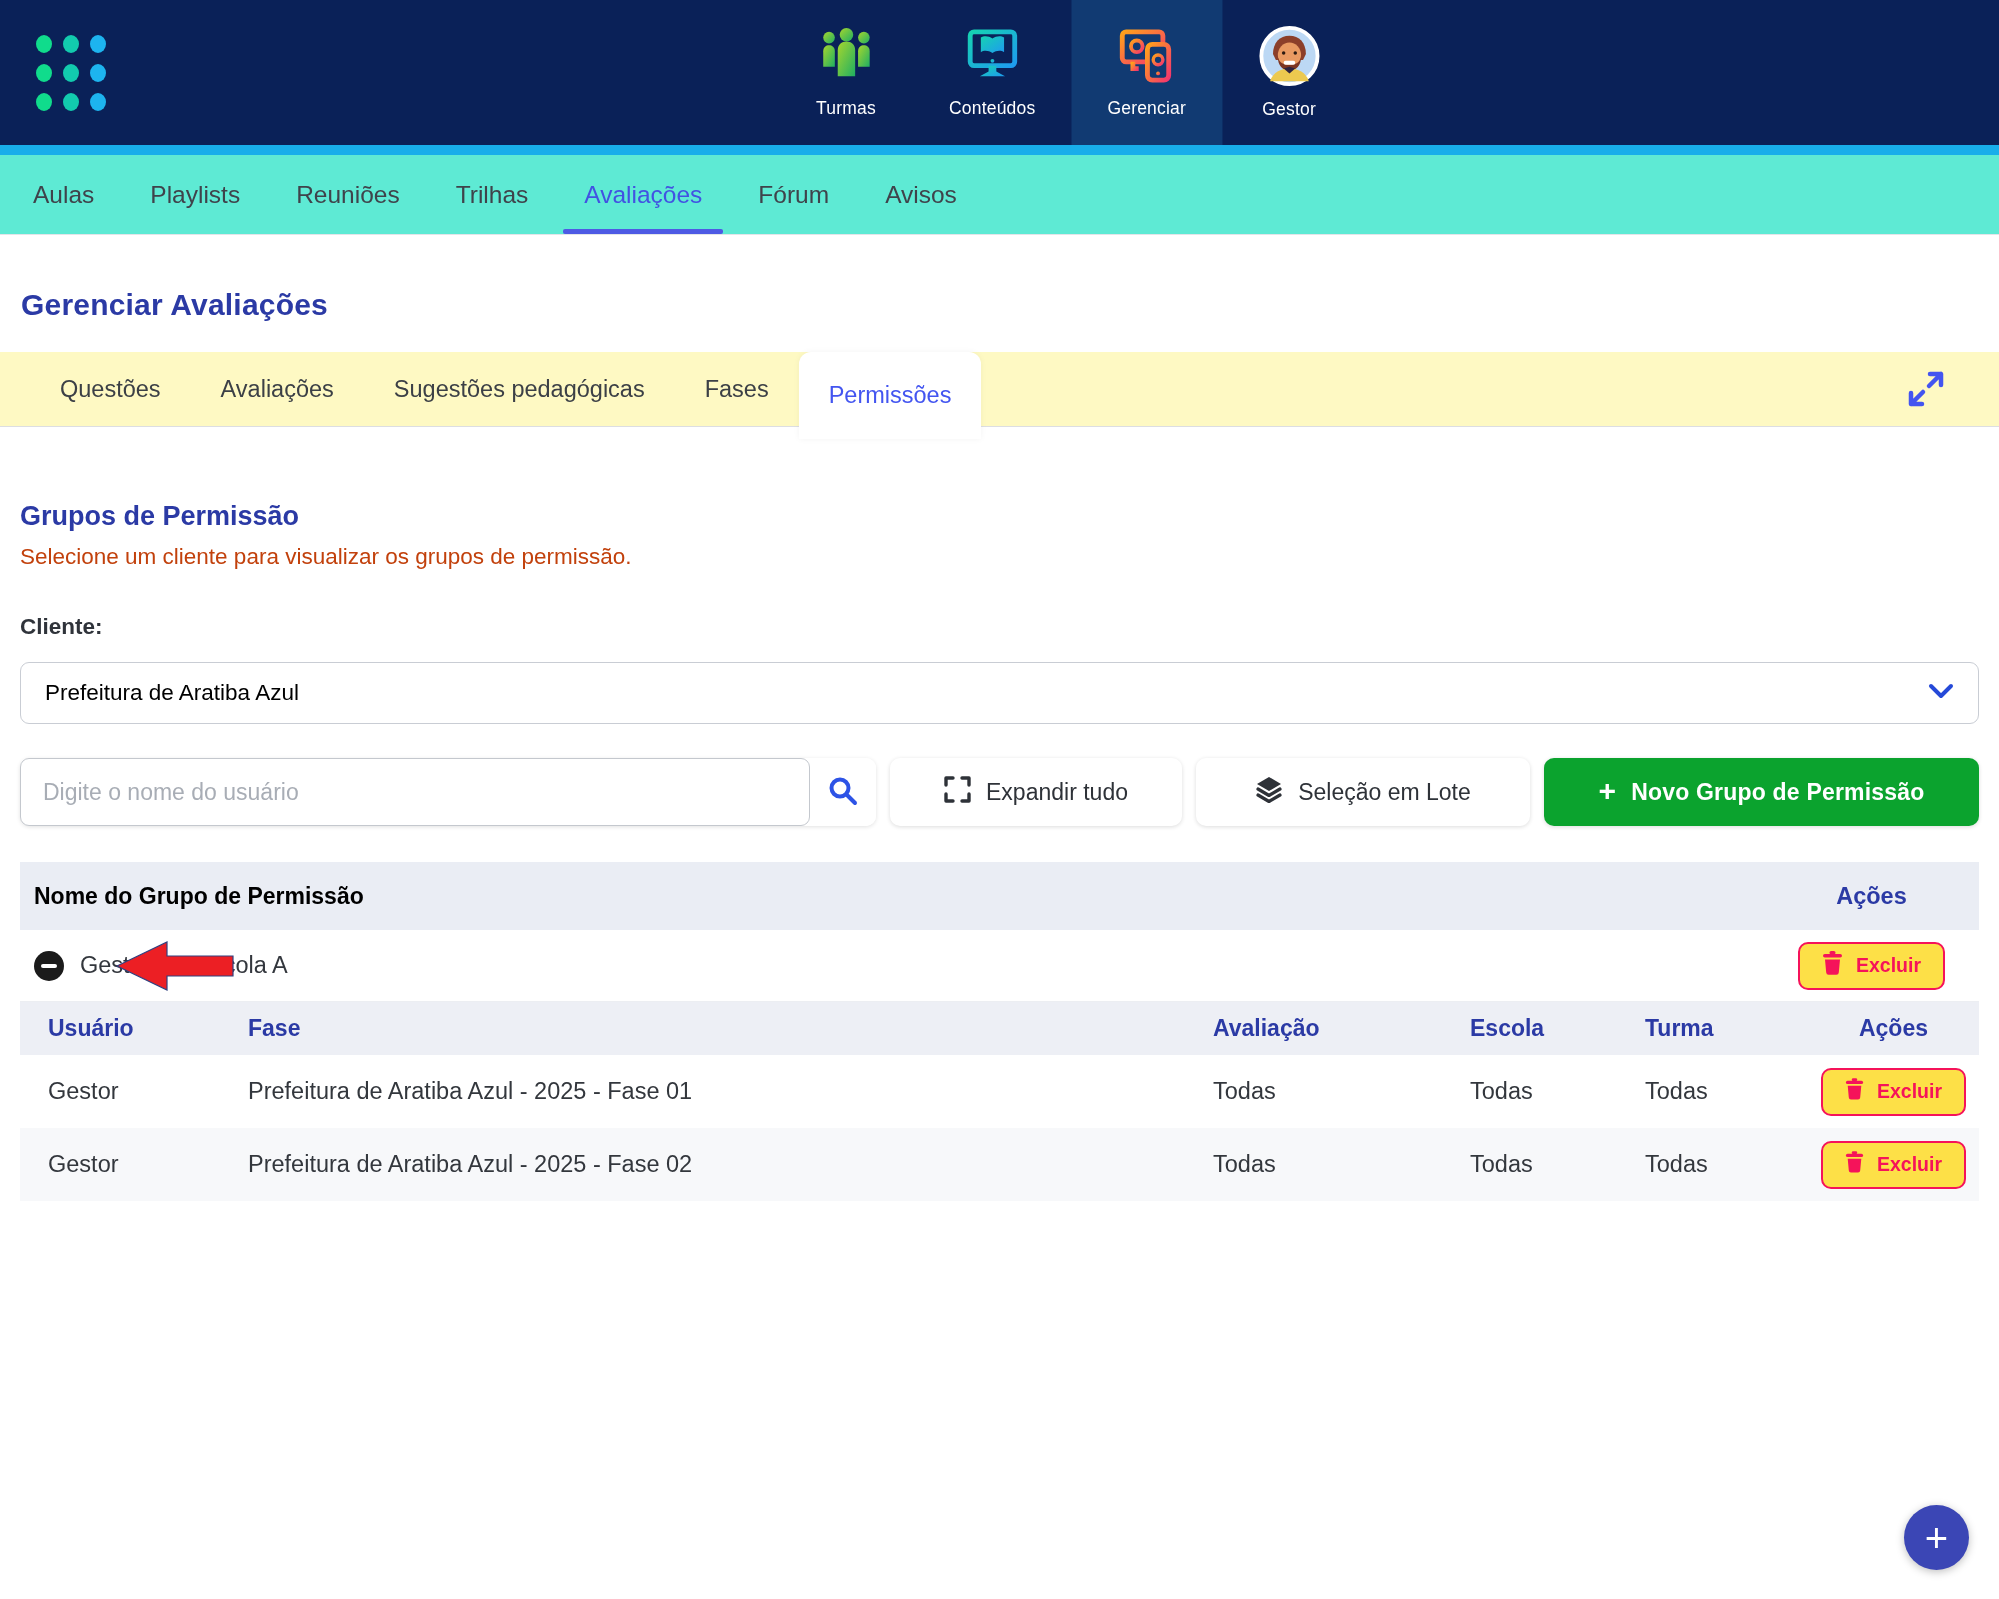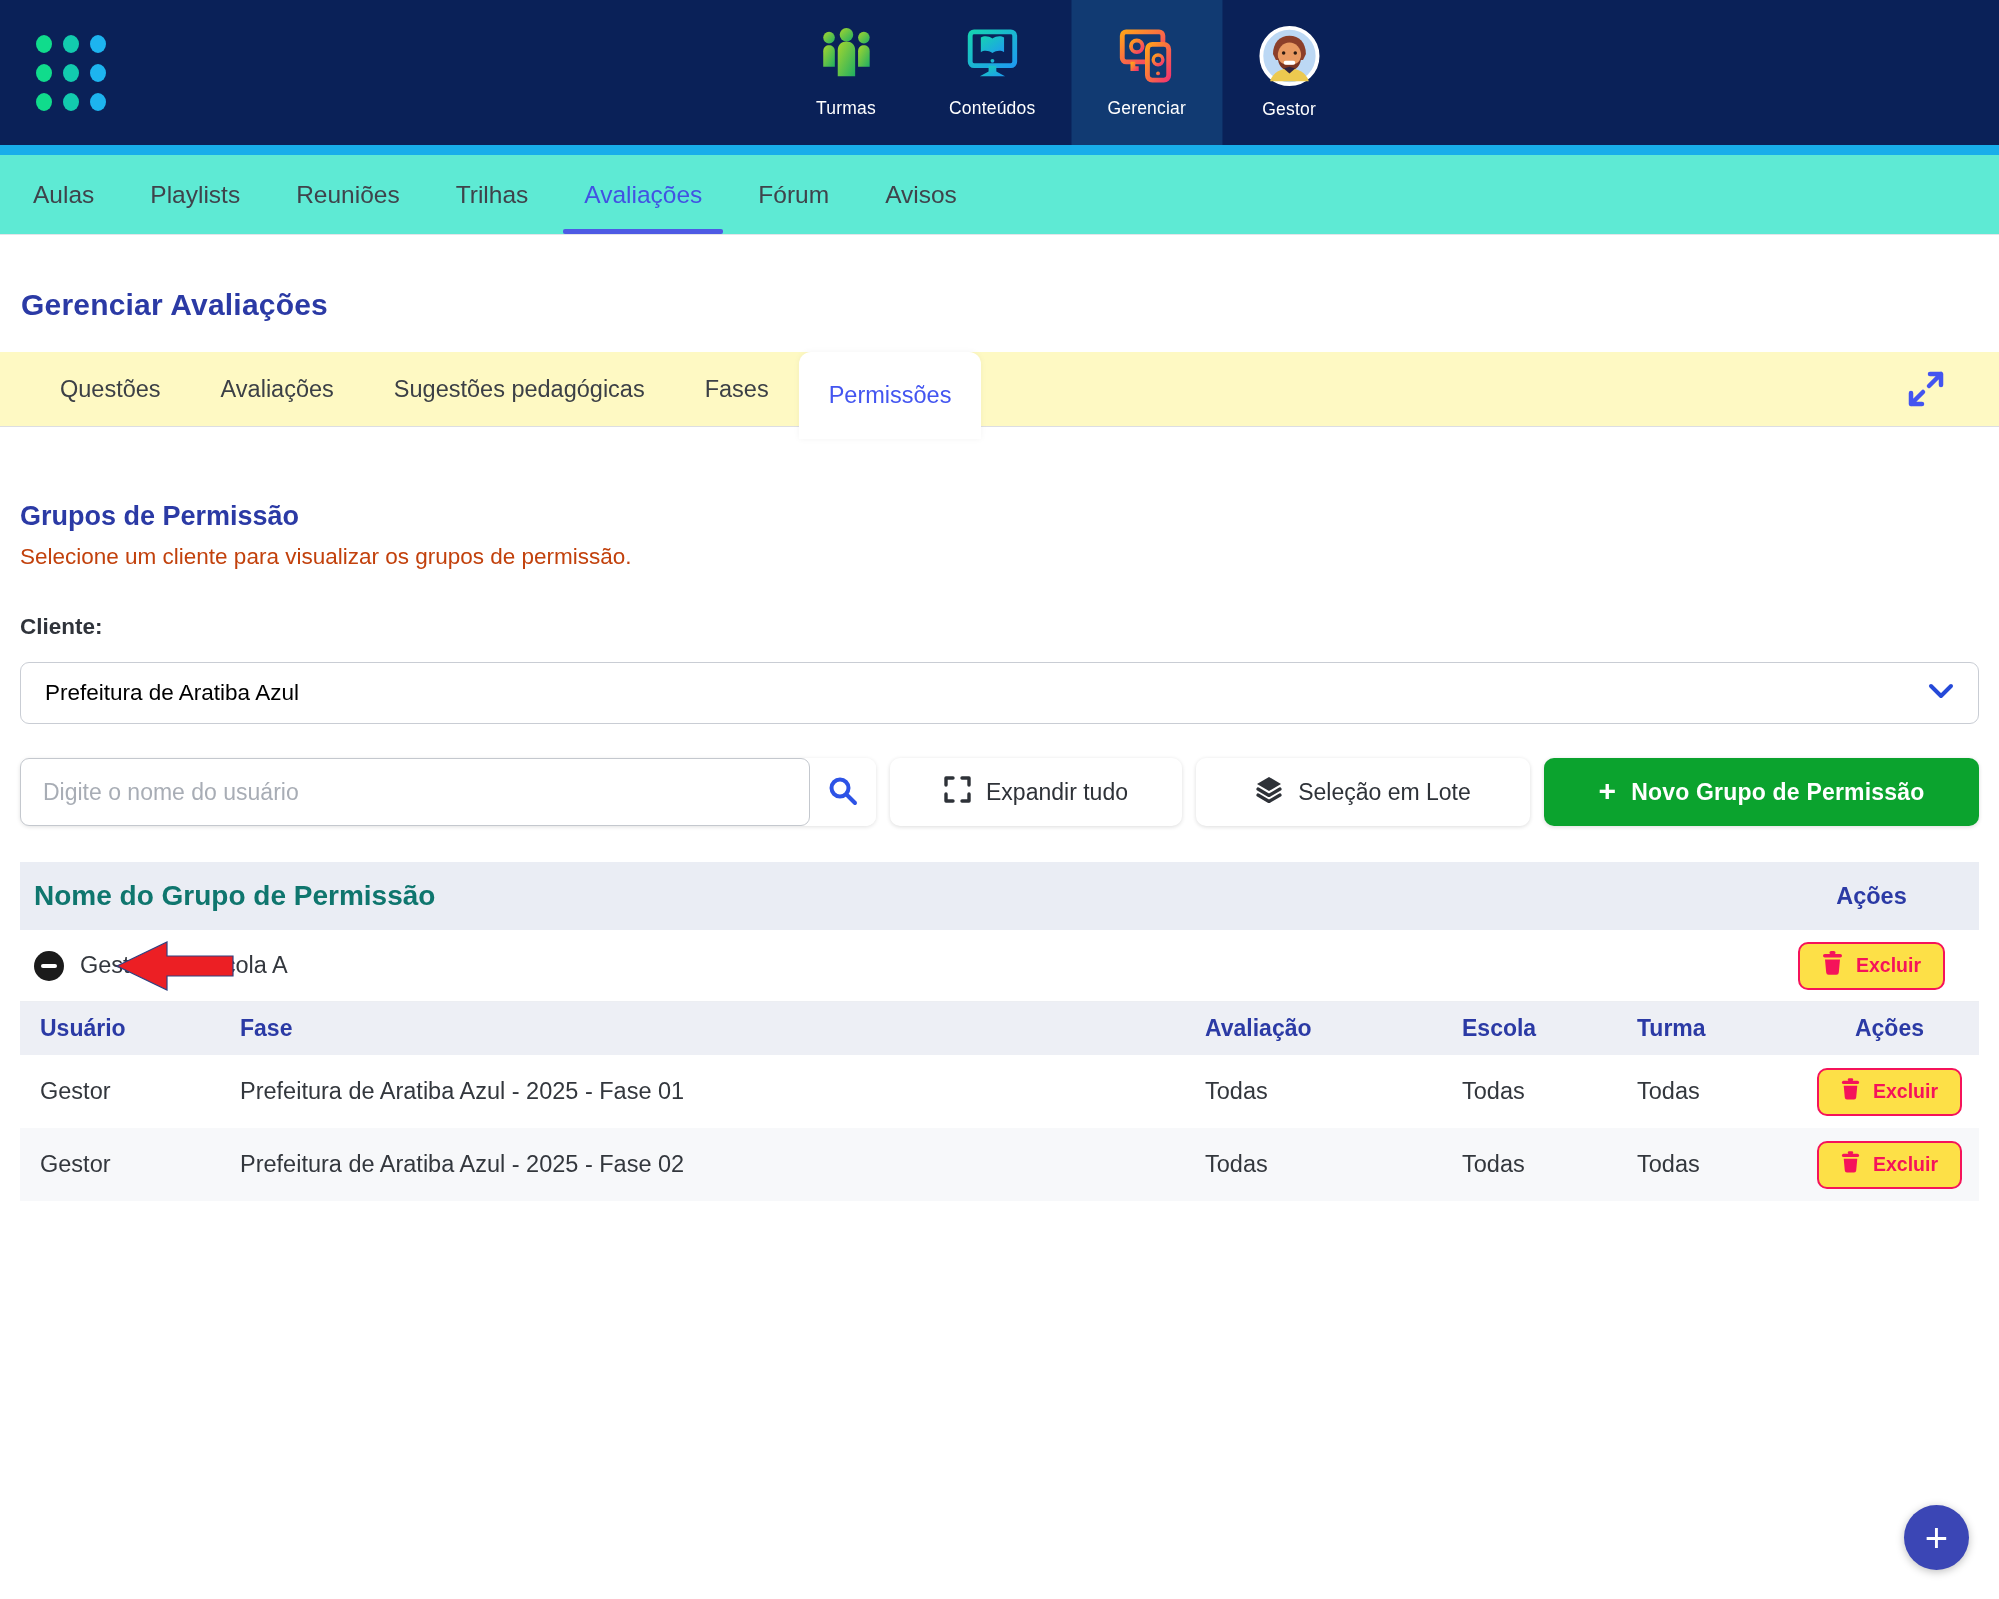--- a/index.html
+++ b/index.html
@@ -51,34 +51,34 @@
   .tool-btn { background:#fff; border:none; border-radius:10px; box-shadow:0 1px 4px rgba(0,0,0,.14);
               display:flex; align-items:center; justify-content:center; gap:15px; font-size:23px; color:#2e3238; cursor:pointer;
               font-family:"Liberation Sans",sans-serif; }
   .btn-expand { flex:0 0 292px; } .btn-batch { flex:0 0 334px; }
   .btn-new { flex:1; background:#0ba32e; color:#fff; font-weight:bold; letter-spacing:.2px; }
   .plus-glyph { font-size:30px; font-weight:bold; line-height:1; margin-top:-3px; }
 
   
   .grp-table { margin-top:36px; }
   .band { background:#eaedf4; display:flex; align-items:center; height:68px; padding:0 0 0 14px; }
-  .band .name-h { color:#0f766e; font-size:28px; font-weight:bold; flex:1; }
+  .band .name-h { color:#000000; font-size:23px; font-weight:bold; flex:1; }
   .band .act-h { color:#2b3aa5; font-size:23.5px; font-weight:bold; width:215px; text-align:center; }
   .grp-row { position:relative; height:72px; display:flex; align-items:center; padding-left:14px; background:#fff; border-bottom:1px solid #eceef2; }
   .minus-circle { width:30px; height:30px; border-radius:50%; background:#1b1b1b; position:relative; cursor:pointer; flex:0 0 30px; }
   .minus-circle::after { content:""; position:absolute; left:7px; top:13px; width:16px; height:4px; background:#fff; border-radius:2px; }
   .grp-name { margin-left:16px; font-size:23.5px; color:#33373d; }
   .grp-row .row-actions { margin-left:auto; width:215px; display:flex; justify-content:center; }
   .annot-arrow { position:absolute; left:94px; top:9px; z-index:3; pointer-events:none; }
 
   .del-btn { background:#fde047; border:2px solid #f5135a; border-radius:10px; color:#f5135a; font-weight:bold; font-size:19.5px;
              display:flex; align-items:center; gap:13px; padding:0 22px; height:48px; cursor:pointer;
              font-family:"Liberation Sans",sans-serif; }
 
-  .sub-grid { display:grid; grid-template-columns:200px 965px 257px 175px 163px 1fr; align-items:center; padding-left:20px; }
+  .sub-grid { display:grid; grid-template-columns:200px 965px 257px 175px 163px 1fr; align-items:center; padding-left:28px; }
   .sub-head { background:#edeff5; height:53px; color:#2b3aa5; font-size:23px; font-weight:bold; }
   .sub-head .th-act { text-align:center; }
   .sub-row { height:73px; font-size:23.5px; color:#33373d; background:#fff; }
   .sub-row.alt { background:#f7f8fa; }
   .sub-row .cell-act { display:flex; justify-content:center; }
 
   
   .fab { position:fixed; right:30px; bottom:29px; width:65px; height:65px; border-radius:50%; background:#3b46b5; border:none;
          color:#fff; font-size:40px; line-height:60px; cursor:pointer; box-shadow:0 2px 8px rgba(0,0,0,.25); }
 </style>

